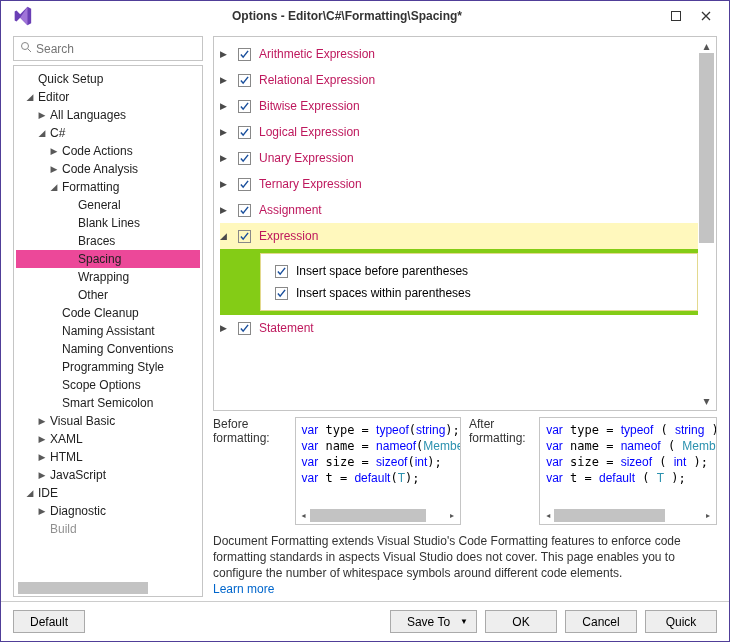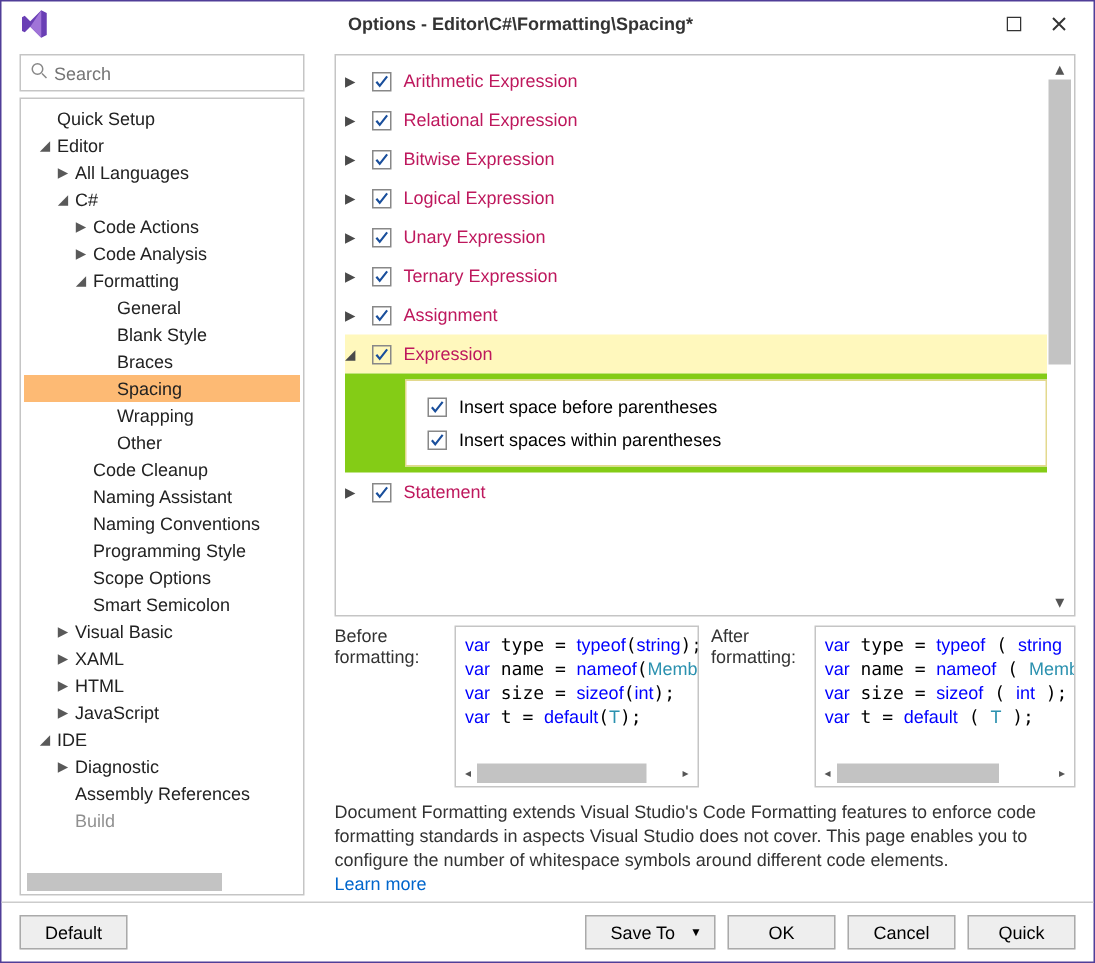--- a/index.html
+++ b/index.html
@@ -3,34 +3,34 @@
 <meta charset="utf-8">
 <style>
 *{box-sizing:border-box;margin:0;padding:0;font-family:"Segoe UI",Arial,sans-serif;font-size:12px;}
 body{background:#fff;}
 .window{width:730px;height:642px;border:1px solid #503e98;display:flex;flex-direction:column;background:#fff;}
 .titlebar{height:30px;display:flex;align-items:center;padding:14px 8px;}
 .vs-logo{width:22px;height:22px;margin-left:2px;}
 .title-text{flex:1;text-align:center;font-weight:600;color:#333;}
 .winbtn{width:30px;height:28px;display:flex;align-items:center;justify-content:center;color:#444;}
 .winbtn svg{width:10px;height:10px;}
-.content{flex:1;display:flex;padding:5px 12px 4px 12px;gap:20px;overflow:hidden;}
+.content{flex:1;display:flex;padding:5px 12px 4px 12px;gap:10px;overflow:hidden;}
 .left{width:190px;display:flex;flex-direction:column;}
 .search{border:1px solid #c5c5c5;height:25px;display:flex;align-items:center;padding:0 6px;margin-bottom:4px;}
 .search input{border:none;outline:none;flex:1;color:#666;}
 .search-icon{color:#888;margin-right:4px;}
 .tree{border:1px solid #c5c5c5;flex:1;overflow:hidden;position:relative;padding:4px 2px;}
 .tree-scroll{height:12px;position:absolute;bottom:2px;left:4px;right:16px;}
 .tree-scroll .thumb{height:12px;background:#c3c3c3;width:130px;}
 .tree-inner{height:calc(100% - 16px);overflow:hidden;}
 .node{display:flex;align-items:center;height:18px;cursor:default;white-space:nowrap;}
 .node .tog{width:12px;text-align:center;color:#595959;font-size:9px;}
 .node .lbl{padding-left:2px;color:#222;}
 .i0{padding-left:8px}.i1{padding-left:20px}.i2{padding-left:32px}.i3{padding-left:44px}.i4{padding-left:60px}
-.selected{background:#fdba74;align-items:center;}
+.selected{background:#ec4899;align-items:center;}
 .right{flex:1;display:flex;flex-direction:column;min-width:0;}
 .optbox{flex:1;border:1px solid #c5c5c5;position:relative;overflow:hidden;}
 .opt-scroll{position:absolute;right:2px;top:2px;bottom:2px;width:15px;}
 .opt-scroll .up,.opt-scroll .down{height:14px;display:flex;align-items:center;justify-content:center;color:#555;}
 .opt-scroll .track{height:calc(100% - 28px);position:relative;}
 .opt-scroll .thumb{position:absolute;top:0;right:0;width:15px;height:190px;background:#c3c3c3;}
 .optlist{padding:4px 0 4px 6px;margin-right:18px;}
 .optrow{display:flex;align-items:center;height:26px;}
 .optrow .tog{width:14px;color:#4a4a4a;font-size:9px;}
 .chk{width:13px;height:13px;border:1px solid #888;margin:0 8px 0 4px;display:flex;align-items:center;justify-content:center;color:#1a4f9c;}
@@ -119,21 +119,21 @@
               <span class="lbl">Code Analysis</span>
             </div>
           <div class="node i2">
               <span class="tog">◢</span>
               <span class="lbl">Formatting</span>
             </div>
           <div class="node i4">
               <span class="lbl">General</span>
             </div>
           <div class="node i4">
-              <span class="lbl">Blank Style</span>
+              <span class="lbl">Blank Lines</span>
             </div>
           <div class="node i4">
               <span class="lbl">Braces</span>
             </div>
           <div class="node i4 selected">
               <span class="lbl">Spacing</span>
             </div>
           <div class="node i4">
               <span class="lbl">Wrapping</span>
             </div>
@@ -174,23 +174,20 @@
               <span class="tog">▶</span>
               <span class="lbl">JavaScript</span>
             </div>
           <div class="node i0">
               <span class="tog">◢</span>
               <span class="lbl">IDE</span>
             </div>
           <div class="node i1">
               <span class="tog">▶</span>
               <span class="lbl">Diagnostic</span>
-            </div>
-          <div class="node i2">
-              <span class="lbl">Assembly References</span>
             </div>
           <div class="node i2" style="opacity:.5">
               <span class="lbl">Build</span>
             </div>
         </div>
         <div class="tree-scroll">
             <div class="thumb"></div>
           </div>
       </div>
     </div>

